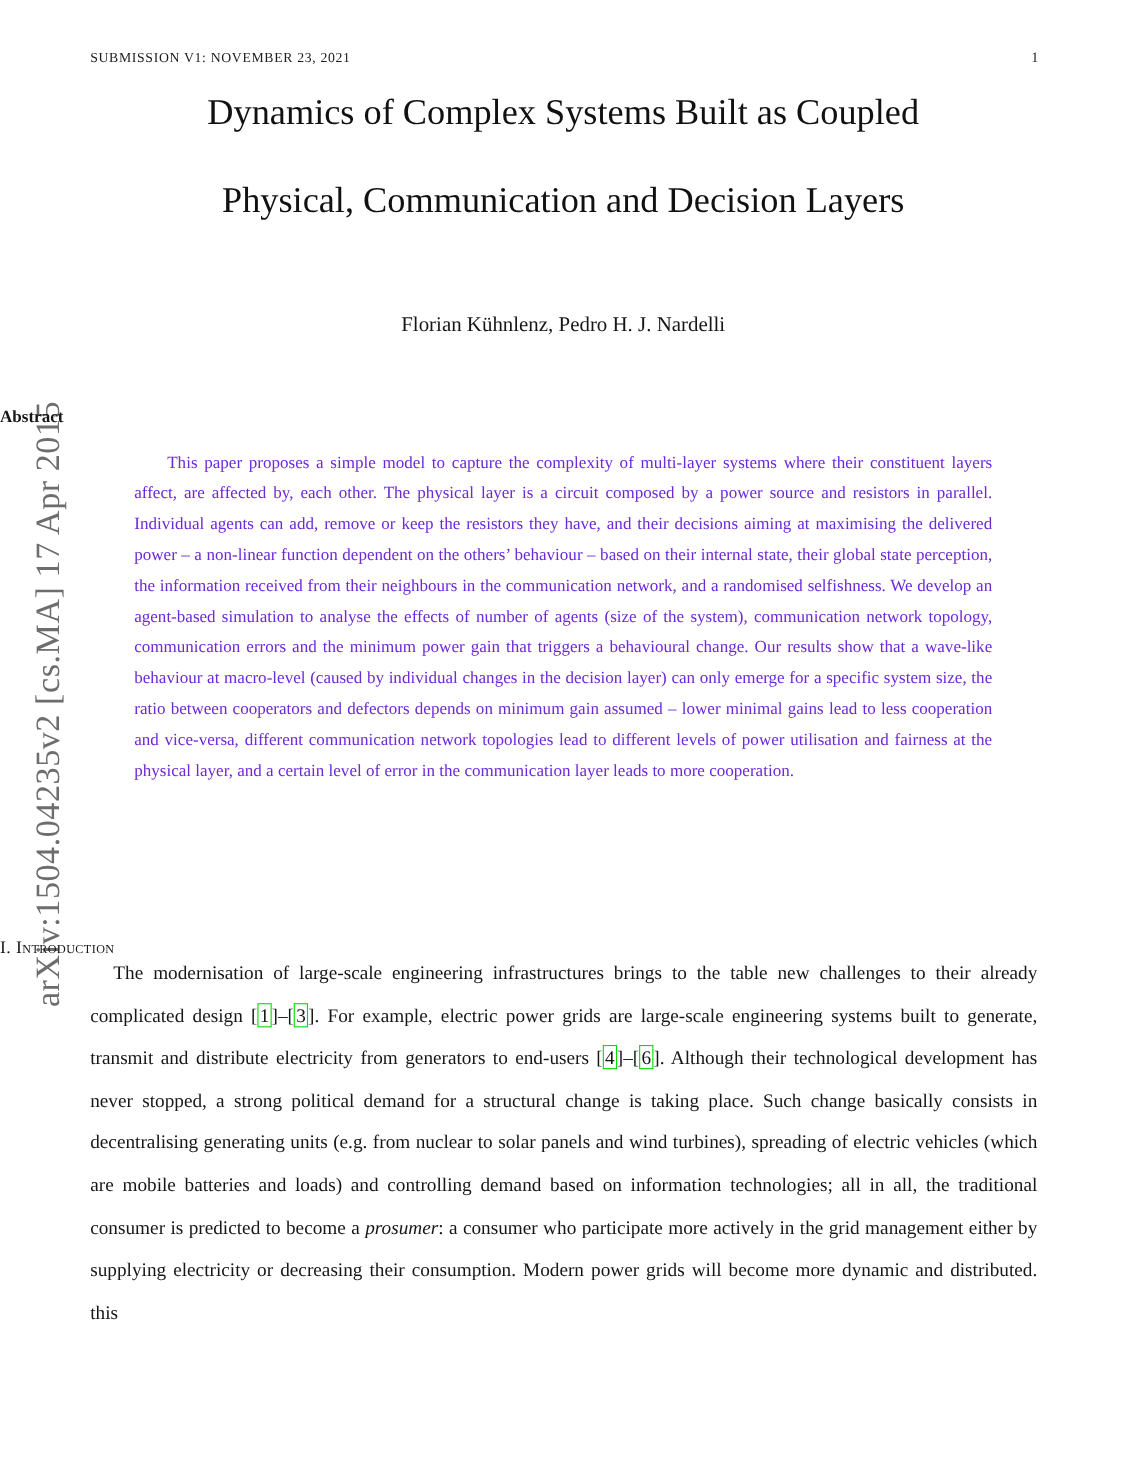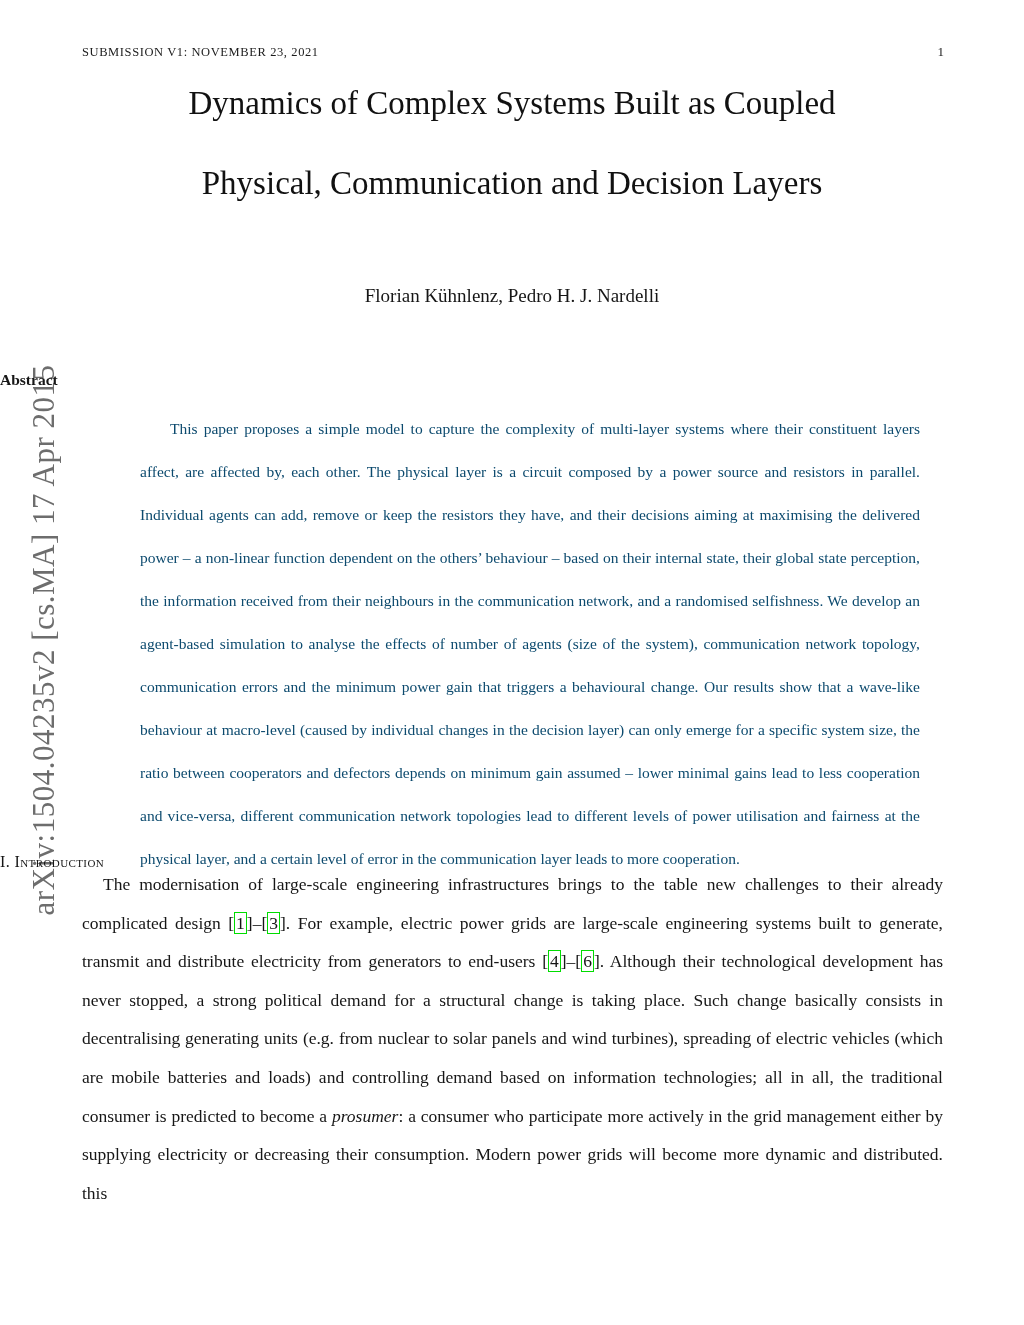--- a/index.html
+++ b/index.html
@@ -66,27 +66,27 @@
   .abs-head {
     position: absolute;
     top: 370px; left: 0; right: 12px;
     text-align: left;
     font-weight: bold;
     font-size: 15.5px;
     line-height: 20px;
   }
   .abs-body {
     position: absolute;
-    top: 407px; left: 140px;
+    top: 407px; left: 122px;
     width: 780px;
     font-size: 15.5px;
-    line-height: 43px;
+    line-height: 28px;
     text-align: justify;
     text-indent: 30px;
-    color: #0c4a6e;
+    color: #6d28d9;
   }
 
   
   .sec-head {
     position: absolute;
     top: 852px; left: 0; right: 0;
     text-align: left;
     font-size: 16px;
     line-height: 20px;
     font-variant: small-caps;

